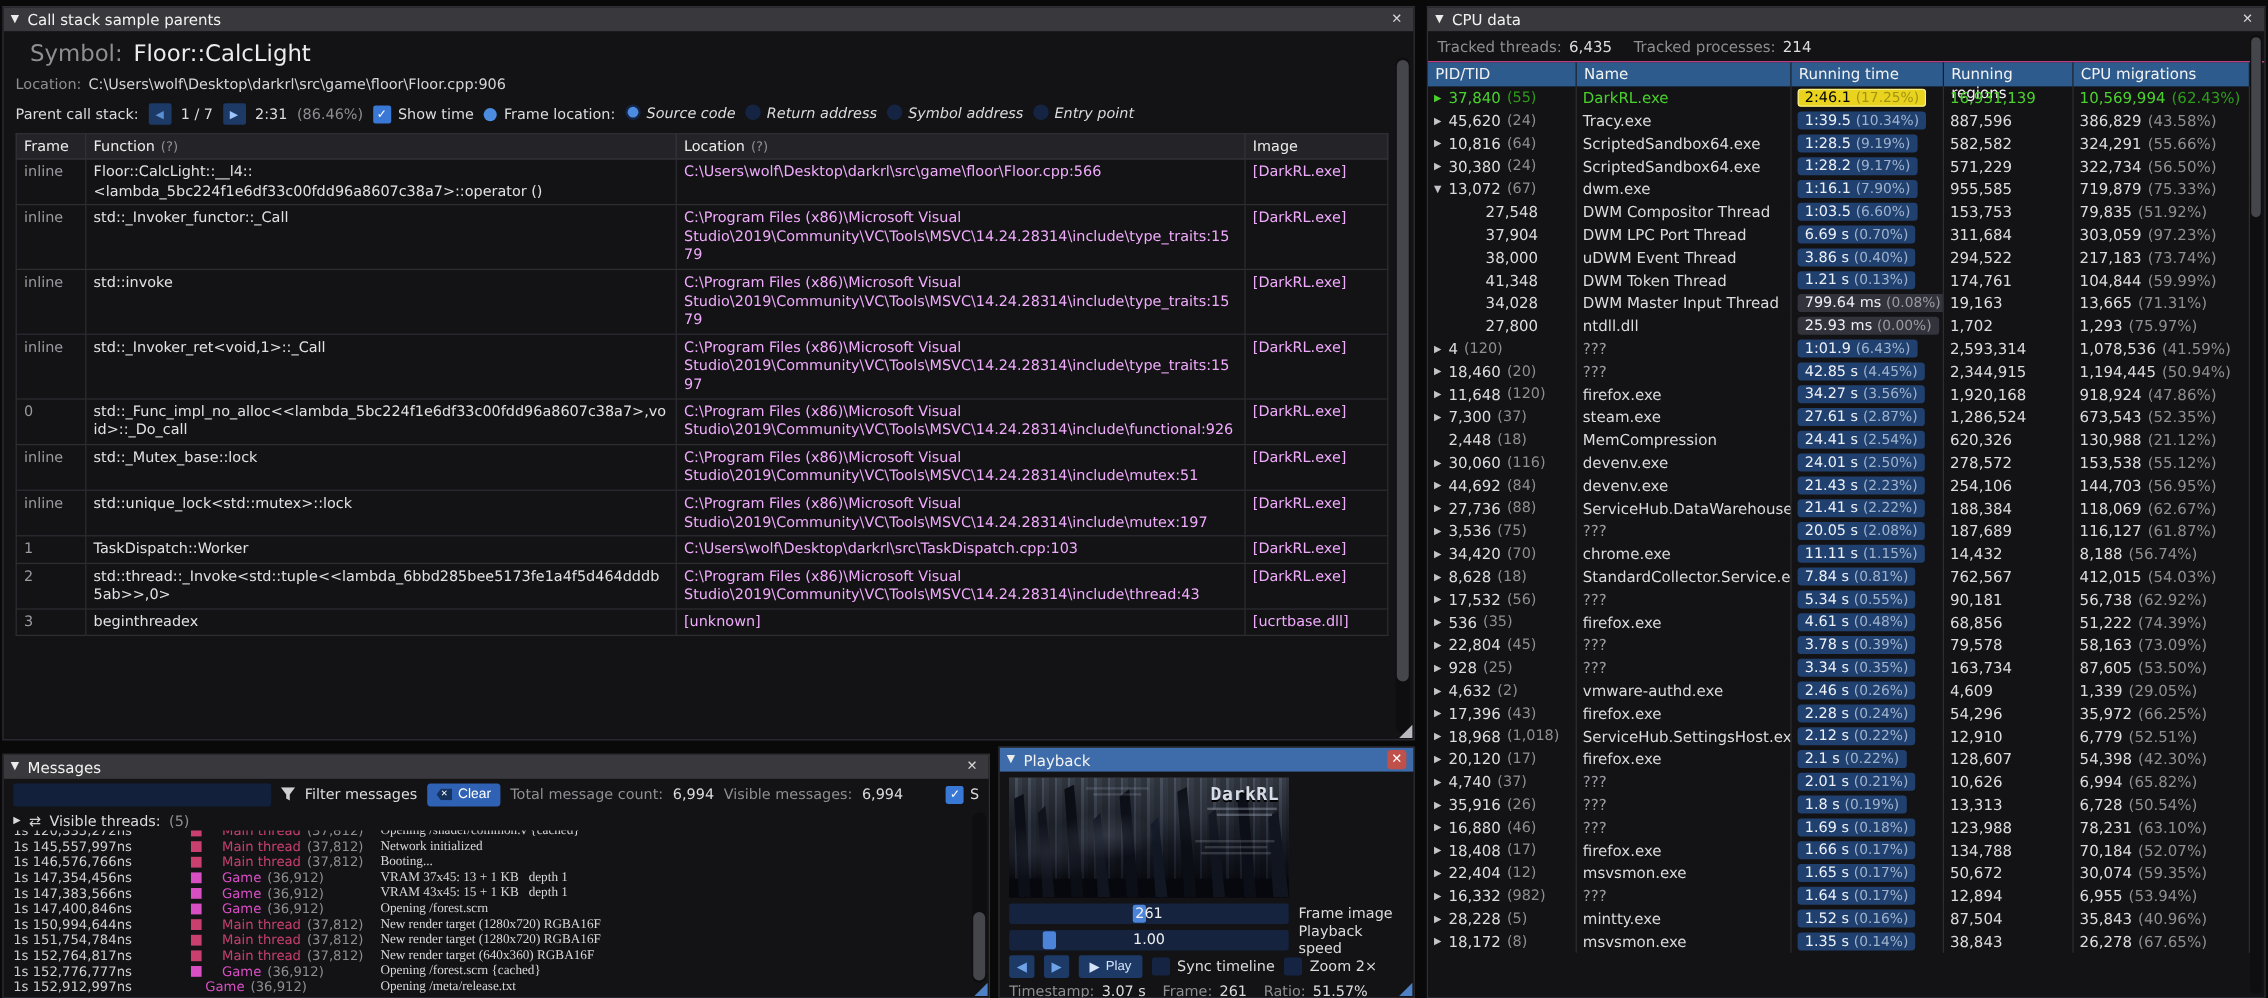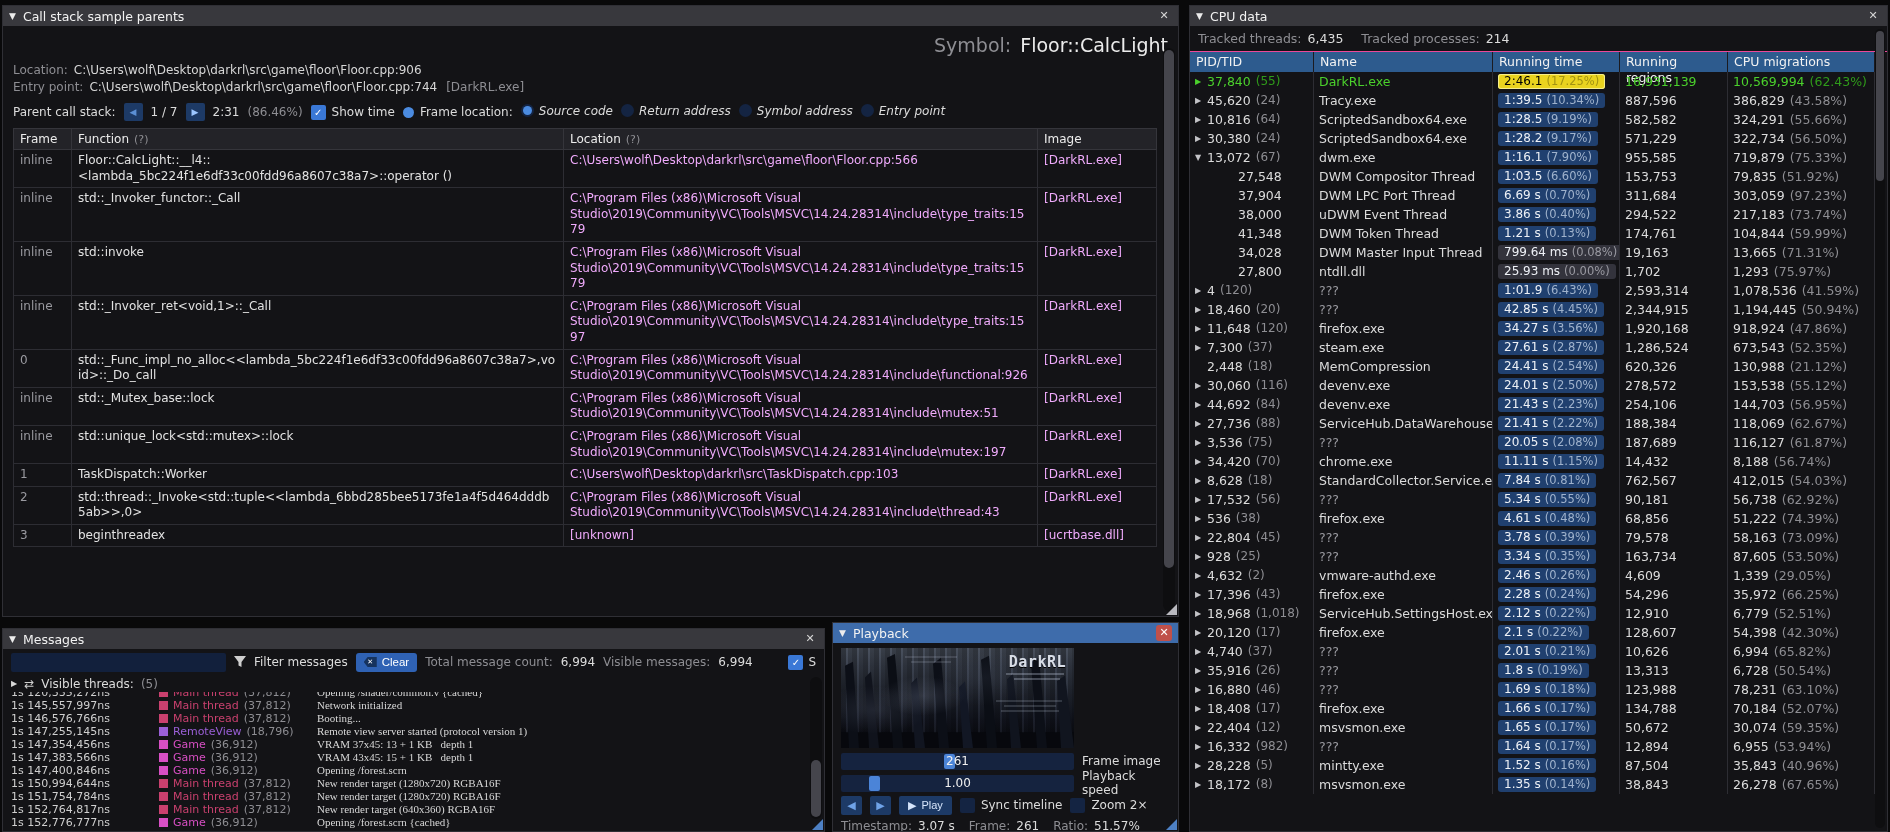--- a/index.html
+++ b/index.html
@@ -15,21 +15,21 @@
   .closebtn.red{background:#c0504a;color:#fff;}
   .dim{color:#8e8e93;}
   b{font-weight:normal;color:#dcdcdc;}
   .grip{position:absolute;right:1px;bottom:1px;width:0;height:0;border-left:11px solid transparent;}
   .grip.light{border-bottom:11px solid #b9b9bf;}
   .grip.blue{border-bottom:11px solid #4d80c4;}
 
   
   #callstack-panel{left:2px;top:5px;width:1177px;height:612px;}
   #cs-body{padding:6px 10px 0 10px;position:relative;flex:1;}
-  .sym-line{font-size:19px;margin:2px 0 7px;color:#8e8e93;text-align:right;}
+  .sym-line{font-size:19px;margin:2px 12px 7px;color:#8e8e93;}
   .sym-line b{color:#ececec;margin-left:9px;font-size:19px;}
   .meta-line{font-size:12px;margin:3px 0;color:#8e8e93;}
   .meta-line b{color:#d6d6d6;margin-left:6px;}
   .meta-line u{color:#8e8e93;text-decoration:none;margin-left:9px;}
   .cs-toolbar{display:flex;align-items:center;gap:8px;font-size:12px;margin:9px 0 7px;color:#dcdcdc;white-space:nowrap;}
   .navbtn{width:19px;height:18px;background:#1d3a66;border:none;border-radius:2px;color:#5b8fd4;font-size:9px;display:inline-flex;align-items:center;justify-content:center;cursor:pointer;}
   .navbtn.lit{color:#9cc6ff;}
   .ctrl{display:inline-flex;align-items:center;gap:6px;cursor:pointer;}
   .checkbox{width:15px;height:15px;border-radius:2px;background:#3a78d6;color:#fff;font-size:10px;display:inline-flex;align-items:center;justify-content:center;}
   .checkbox.off{background:#142442;color:transparent;}
@@ -57,21 +57,21 @@
   .trailing{margin-left:auto;display:inline-flex;align-items:center;gap:5px;flex:0 0 auto;}
   #threads-row{display:flex;align-items:center;gap:7px;padding:1px 8px;font-size:12px;height:17px;flex:0 0 auto;}
   .tree-arrow{font-size:8px;color:#d8d8d8;}
   .shuffle{color:#cfcfcf;font-size:12px;}
   #message-list{overflow:hidden;flex:1;padding:0 8px;}
   .msg-row{display:flex;height:13px;line-height:13px;font-size:11px;white-space:nowrap;}
   .msg-row:first-child{margin-top:-6px;}
   .m-time{width:148px;flex:0 0 auto;color:#cfcfcf;}
   .m-thread{width:158px;flex:0 0 auto;display:flex;align-items:center;gap:5px;overflow:hidden;}
   .m-thread .chip{width:9px;height:9px;display:inline-block;flex:0 0 auto;}
-  .m-thread b{font-size:11px;}
+  .m-thread b{font-size:11px;margin-left:12px;}
   .m-thread em{font-style:normal;color:#8e8e93;}
   .m-text{color:#d8d8d8;white-space:pre;font-family:Liberation Serif, serif;}
   #msg-scroll{top:48px;right:2px;bottom:12px;}
   #msg-thumb{bottom:2px;height:40%;}
 
   
   #playback-panel{left:832px;top:622px;width:347px;height:210px;}
   #pb-body{padding:5px 8px 0;display:flex;flex-direction:column;gap:4px;flex:1;}
   .frame-image{width:233px;height:100px;position:relative;overflow:hidden;flex:0 0 auto;
     background:linear-gradient(180deg,#454c58 0%,#363c48 18%,#252a35 42%,#131620 72%,#07080c 100%);}
@@ -133,23 +133,20 @@
       <span class="collapse">▼</span>
       <span class="title">Call stack sample parents</span>
       <span class="closebtn">✕</span>
     </header>
     <div id="cs-body">
       <div class="sym-line">
         <span>Symbol:</span><b>Floor::CalcLight</b>
       </div>
       <div class="meta-line">
         <span>Location:</span><b>C:\Users\wolf\Desktop\darkrl\src\game\floor\Floor.cpp:906</b>
-      </div>
-      <div class="meta-line">
-        <span>Entry point:</span><b>C:\Users\wolf\Desktop\darkrl\src\game\floor\Floor.cpp:744</b><u>[DarkRL.exe]</u>
       </div>
       <div class="cs-toolbar">
         <span>Parent call stack:</span>
         <button class="navbtn">◀</button>
         <span>1 / 7</span>
         <button class="navbtn lit">▶</button>
         <span>2:31</span>
         <span class="dim">(86.46%)</span>
         <span class="ctrl">
           <span class="checkbox">✓</span>
@@ -311,29 +308,20 @@
         <div class="msg-row">
           <span class="m-time">1s 146,576,766ns</span>
           <span class="m-thread">
             <i class="chip" style="background: rgb(201, 64, 110);"></i>
             <b style="color: rgb(201, 64, 110);">Main thread</b>
             <em>(37,812)</em>
           </span>
           <span class="m-text">Booting...</span>
         </div>
         <div class="msg-row">
-          <span class="m-time">1s 147,255,145ns</span>
-          <span class="m-thread">
-            <i class="chip" style="background: rgb(154, 95, 214);"></i>
-            <b style="color: rgb(154, 95, 214);">RemoteView</b>
-            <em>(18,796)</em>
-          </span>
-          <span class="m-text">Remote view server started (protocol version 1)</span>
-        </div>
-        <div class="msg-row">
           <span class="m-time">1s 147,354,456ns</span>
           <span class="m-thread">
             <i class="chip" style="background: rgb(216, 79, 196);"></i>
             <b style="color: rgb(216, 79, 196);">Game</b>
             <em>(36,912)</em>
           </span>
           <span class="m-text">VRAM 37x45: 13 + 1 KB   depth 1</span>
         </div>
         <div class="msg-row">
           <span class="m-time">1s 147,383,566ns</span>
@@ -930,21 +918,21 @@
           <span class="cc c-reg">90,181</span>
           <span class="cc c-mig">
             <b class="mig-n">56,738</b>
             <u class="mig-p">(62.92%)</u>
           </span>
         </div>
         <div class="cpu-row">
           <span class="cc c-pid">
             <i class="arr">▶</i>
             <span class="pid">536</span>
-            <span class="cnt">(38)</span>
+            <span class="cnt">(35)</span>
           </span>
           <span class="cc c-name">firefox.exe</span>
           <span class="cc c-time">
             <span class="chip2">
               <b>4.61 s</b>
               <u>(0.48%)</u>
             </span>
           </span>
           <span class="cc c-reg">68,856</span>
           <span class="cc c-mig">

